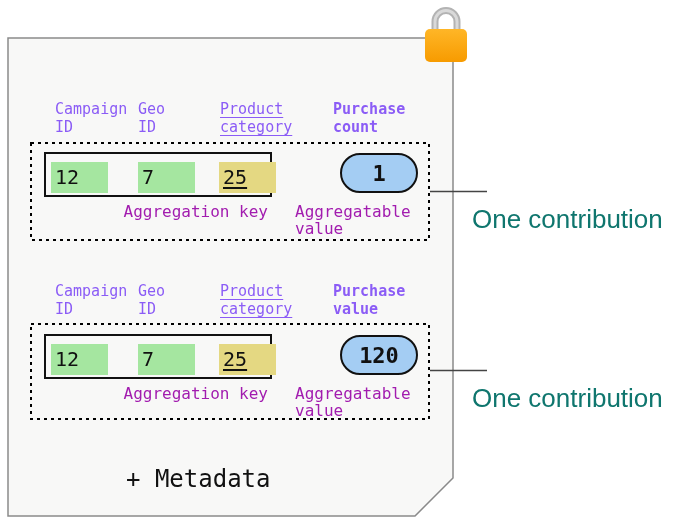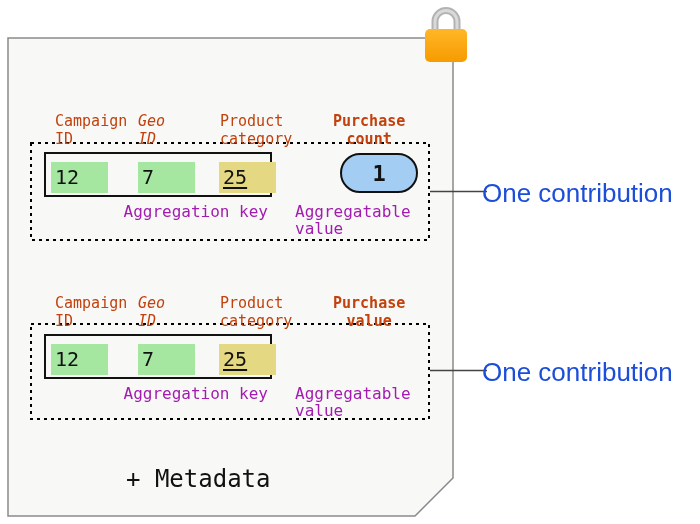--- a/index.html
+++ b/index.html
@@ -10,26 +10,26 @@
   }
   #bg{position:absolute;left:0;top:0;z-index:0;}
   .layer{position:absolute;left:0;top:0;width:700px;height:524px;z-index:1;}
 
   
   .record-section{position:absolute;left:0;width:700px;height:181px;}
   .section-1{top:0;}
   .section-2{top:182px;}
 
   .col-header{
-    position:absolute;top:112px;font-size:15px;line-height:18px;
-    color:#c2410c;white-space:pre;
+    position:absolute;top:100px;font-size:15px;line-height:18px;
+    color:#8b5cf6;white-space:pre;
   }
-  .col-1{left:55px;} .col-2{left:138px;font-style:italic;} .col-3{left:220px;} .col-4{left:333px;}
-  .underlined .hl{text-underline-offset:3px;}
-  .bold{font-weight:700;text-align:center;}
+  .col-1{left:55px;} .col-2{left:138px;} .col-3{left:220px;} .col-4{left:333px;}
+  .underlined .hl{text-decoration:underline;text-underline-offset:3px;}
+  .bold{font-weight:700;}
 
   .key-box{
     position:absolute;left:44px;top:152px;width:228px;height:45px;
     border:2.5px solid #111;box-sizing:border-box;
   }
   .key-cell{
     position:absolute;top:162px;height:31px;width:57px;
     font-size:20px;line-height:31px;padding-left:4px;box-sizing:border-box;
     color:#111;
   }
@@ -49,23 +49,23 @@
   .agg-key-label{
     position:absolute;left:44px;top:203px;width:224px;
     font-size:16px;line-height:17px;text-align:right;
   }
   .agg-val-label{
     position:absolute;left:295px;top:203px;width:120px;
     font-size:16px;line-height:17px;text-align:left;
   }
 
   .contribution{
-    position:absolute;left:482px;width:210px;
+    position:absolute;left:472px;width:210px;
     font-family:"Liberation Sans","DejaVu Sans",sans-serif;
-    font-size:26px;color:#1d4ed8;white-space:nowrap;
+    font-size:26px;color:#0f766e;white-space:nowrap;margin-top:26px;
   }
   .contribution-1{top:178px;}
   .contribution-2{top:357px;}
 
   .metadata{
     position:absolute;left:126px;top:466px;
     font-size:24px;line-height:26px;color:#111;
   }
 </style>
 </head>
@@ -122,20 +122,23 @@
     <div class="col-header col-1"><div>Campaign</div><div>ID</div></div>
     <div class="col-header col-2"><div>Geo</div><div>ID</div></div>
     <div class="col-header col-3 underlined"><div class="hl">Product</div><div class="hl">category</div></div>
     <div class="col-header col-4 bold"><div>Purchase</div><div>value</div></div>
 
     <div class="key-box"></div>
     <div class="key-cell cell-1 cell-green"><span>12</span></div>
     <div class="key-cell cell-2 cell-green"><span>7</span></div>
     <div class="key-cell cell-3 cell-yellow"><span>25</span></div>
 
+    <div class="value-pill">
+        <span>120</span>
+      </div>
 
     <div class="agg-key-label magenta">Aggregation key</div>
     <div class="agg-val-label magenta">
         <div>Aggregatable</div>
         <div>value</div>
       </div>
   </div>
 
   <div class="contribution contribution-1">One contribution</div>
   <div class="contribution contribution-2">One contribution</div>

